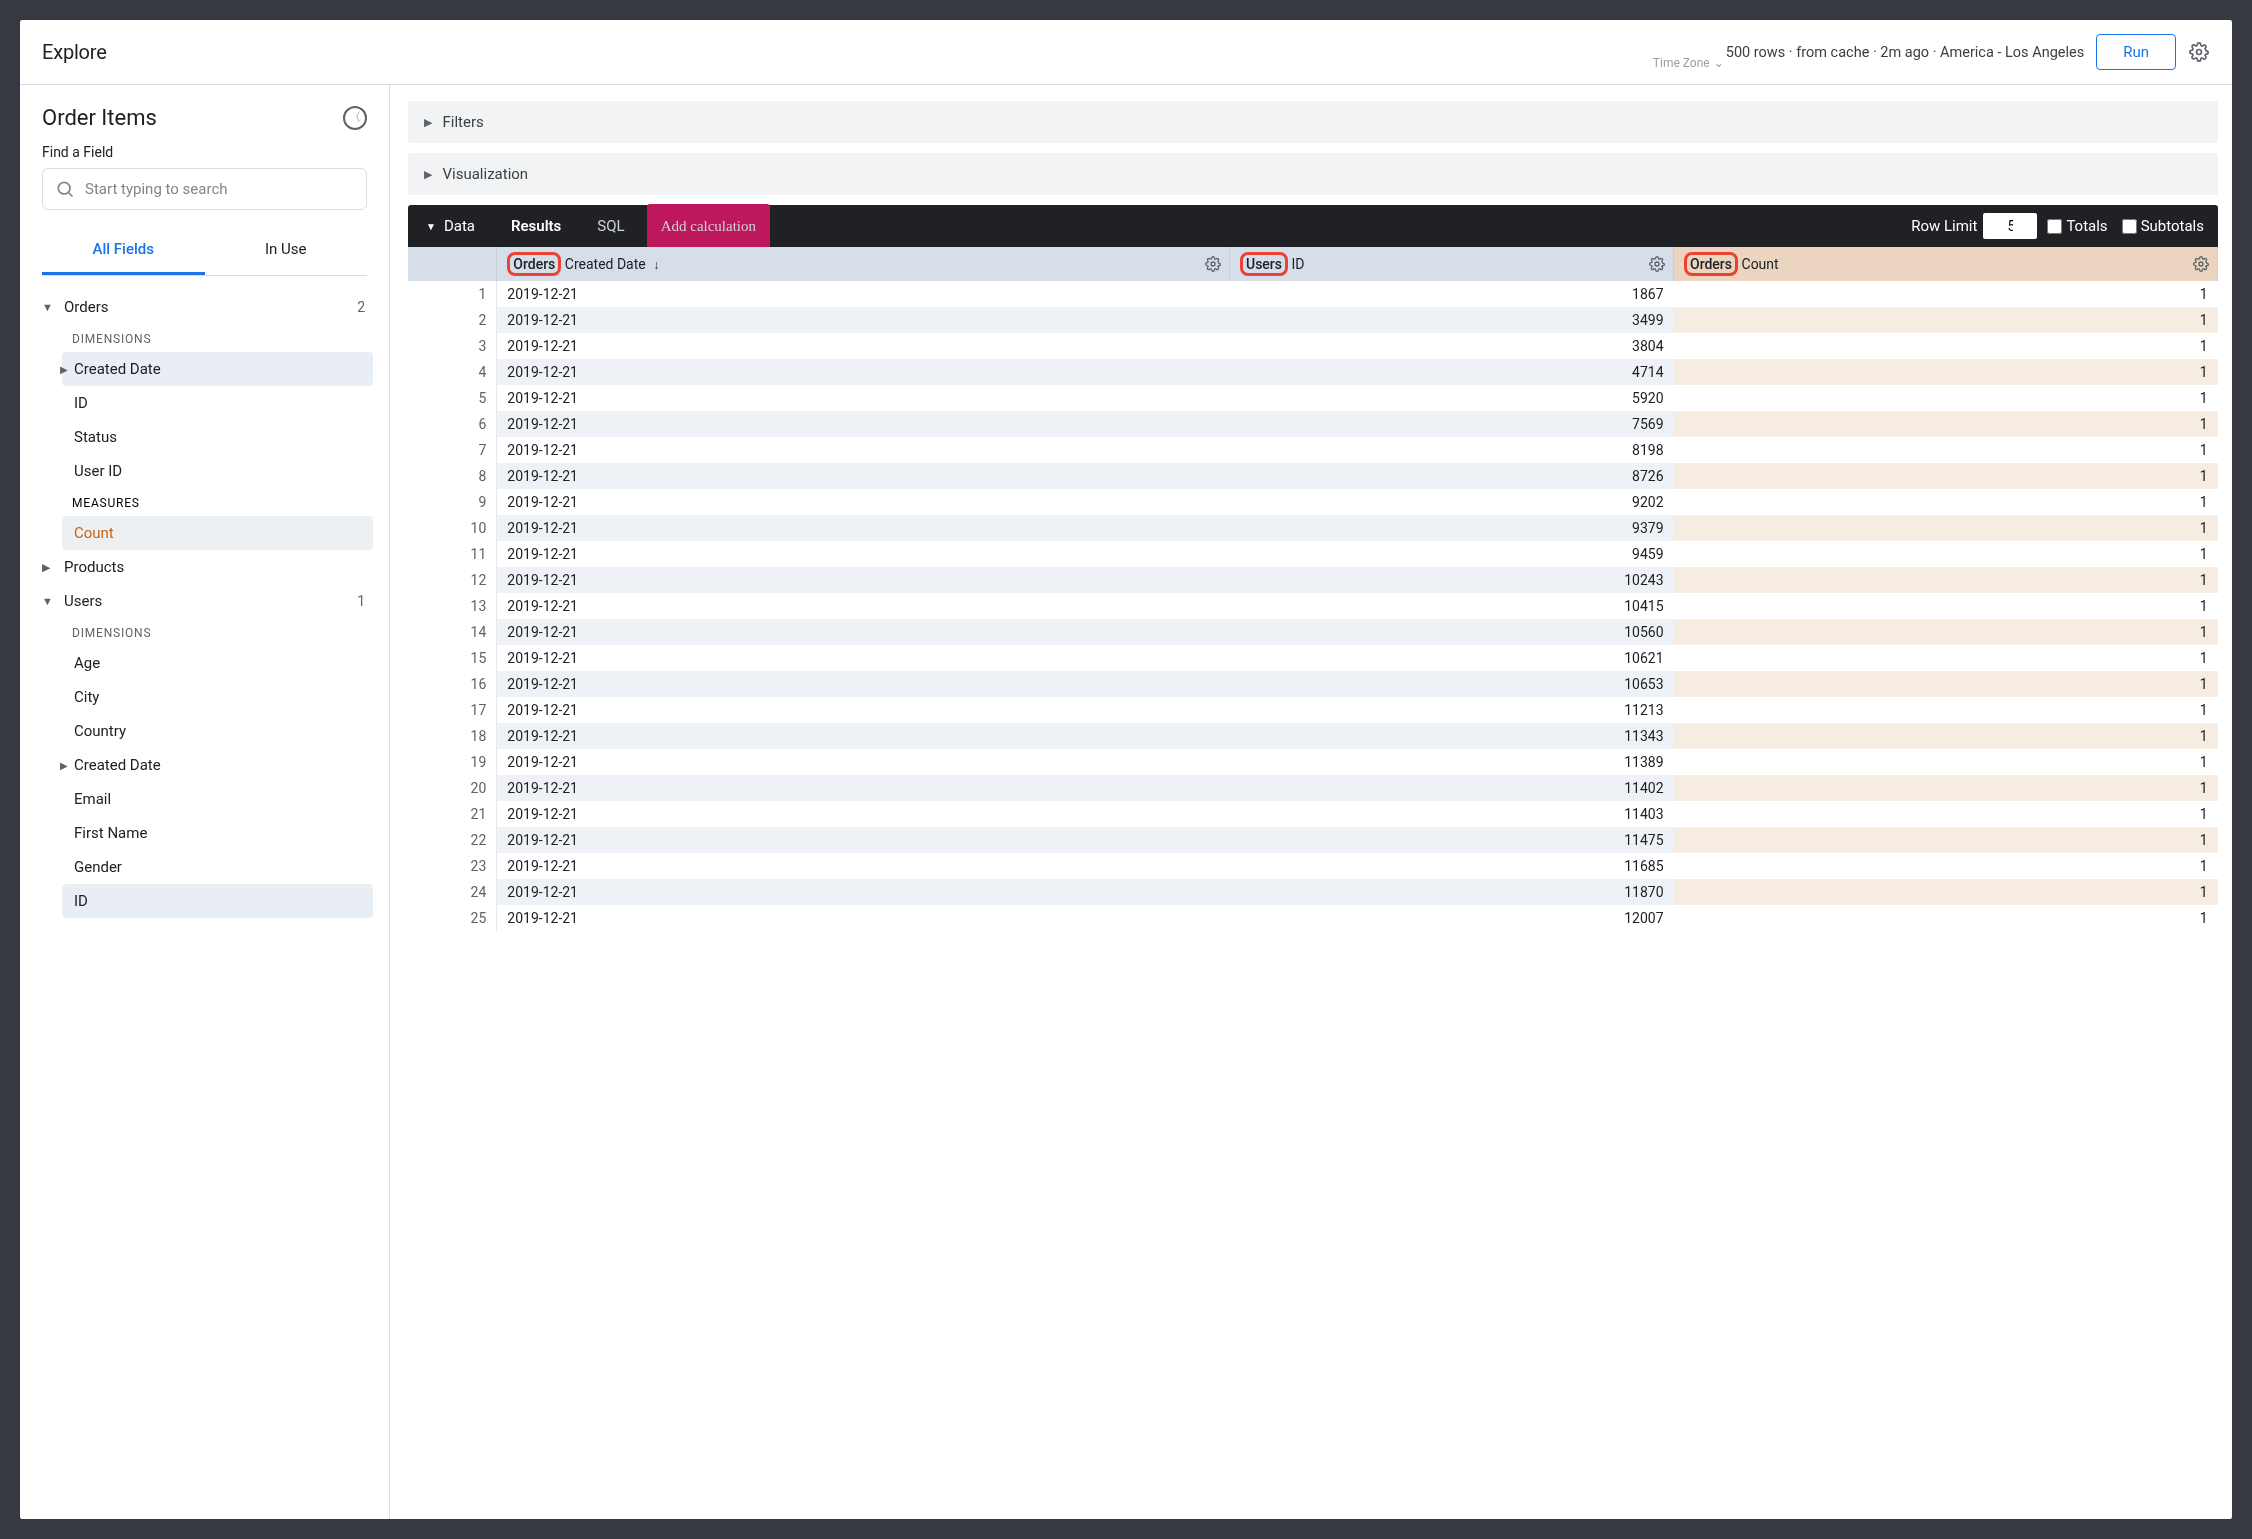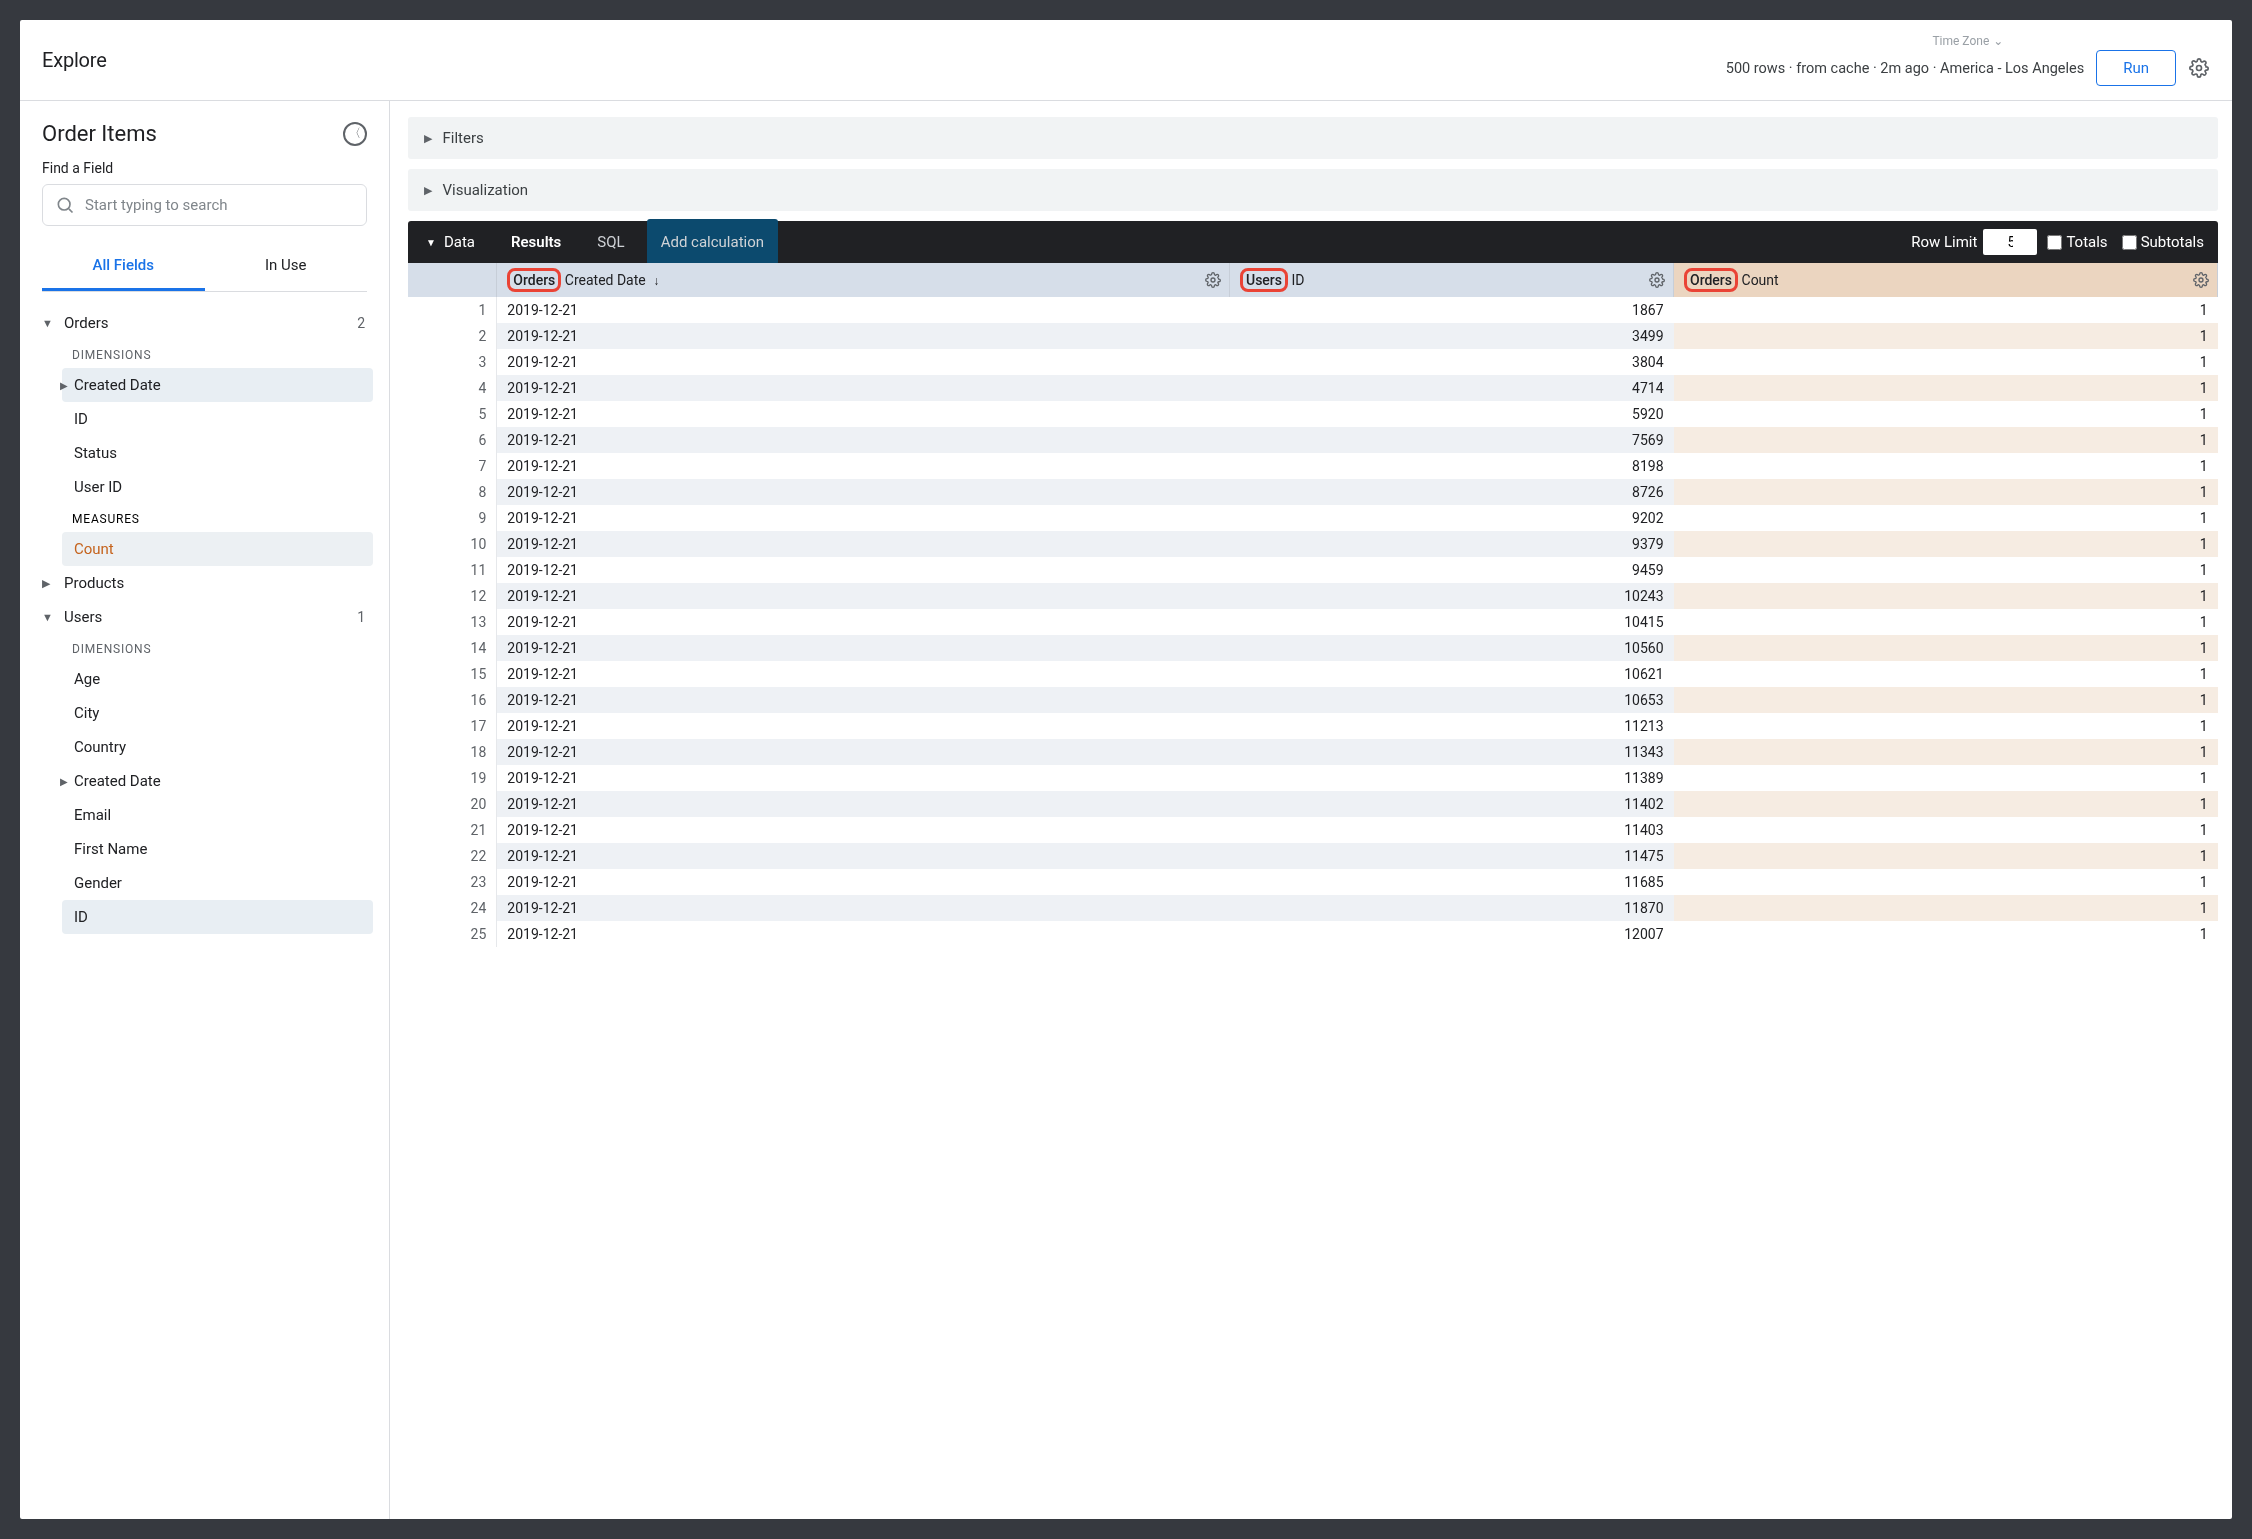--- a/index.html
+++ b/index.html
@@ -26,21 +26,21 @@
     align-items: center;
     padding: 14px 22px;
     border-bottom: 1px solid #dadce0;
   }
   .topbar .title {
     font-size: 20px;
     font-weight: 400;
     letter-spacing: -0.2px;
   }
   .topbar .spacer { flex: 1; }
-  .topbar-right { display: flex; flex-direction: column; align-items: center; gap: 2px; }
+  .topbar-right { display: flex; flex-direction: row; align-items: flex-end; gap: 2px; }
   .tz-row {
     font-size: 12px;
     color: #9aa0a6;
     display: flex;
     align-items: center;
     gap: 4px;
   }
   .info-row {
     display: flex;
     align-items: center;
@@ -161,21 +161,21 @@
     display:flex; align-items:center;
     border-radius:3px 3px 0 0;
     height:42px;
     font-size:15px;
   }
   .data-bar .seg { padding: 0 18px; height:100%; display:flex;align-items:center; gap:8px; cursor:pointer;}
   .data-bar .seg.data { font-weight:400;}
   .data-bar .seg.data .chev-down { font-size:10px;}
   .data-bar .seg.active { color:#fff; font-weight:600;}
   .data-bar .seg.muted { color:#cfd2d6; }
-  .data-bar .seg.add { background:#0c4a6e; border-radius:3px; padding:14px 14px; height:auto; margin-left:4px;}
+  .data-bar .seg.add { background:#be185d; border-radius:3px; padding:14px 14px; height:auto; margin-left:4px;font-family:Liberation Serif, serif;}
   .data-bar .fill { flex:1; }
   .data-bar .rowlim-lbl { color:#fff; }
   .data-bar input.rowlim {
     width:54px; height:26px; margin:0 10px 0 6px;
     border:none; border-radius:2px; padding:2px 24px;
     font-size:14px; font-family:inherit;
   }
   .data-bar label.chk { display:flex;align-items:center;gap:4px;margin-right:14px;color:#fff;}
   .data-bar input[type=checkbox]{ width:15px;height:15px; }
   table { border-collapse:collapse; width:100%; table-layout:fixed;}

